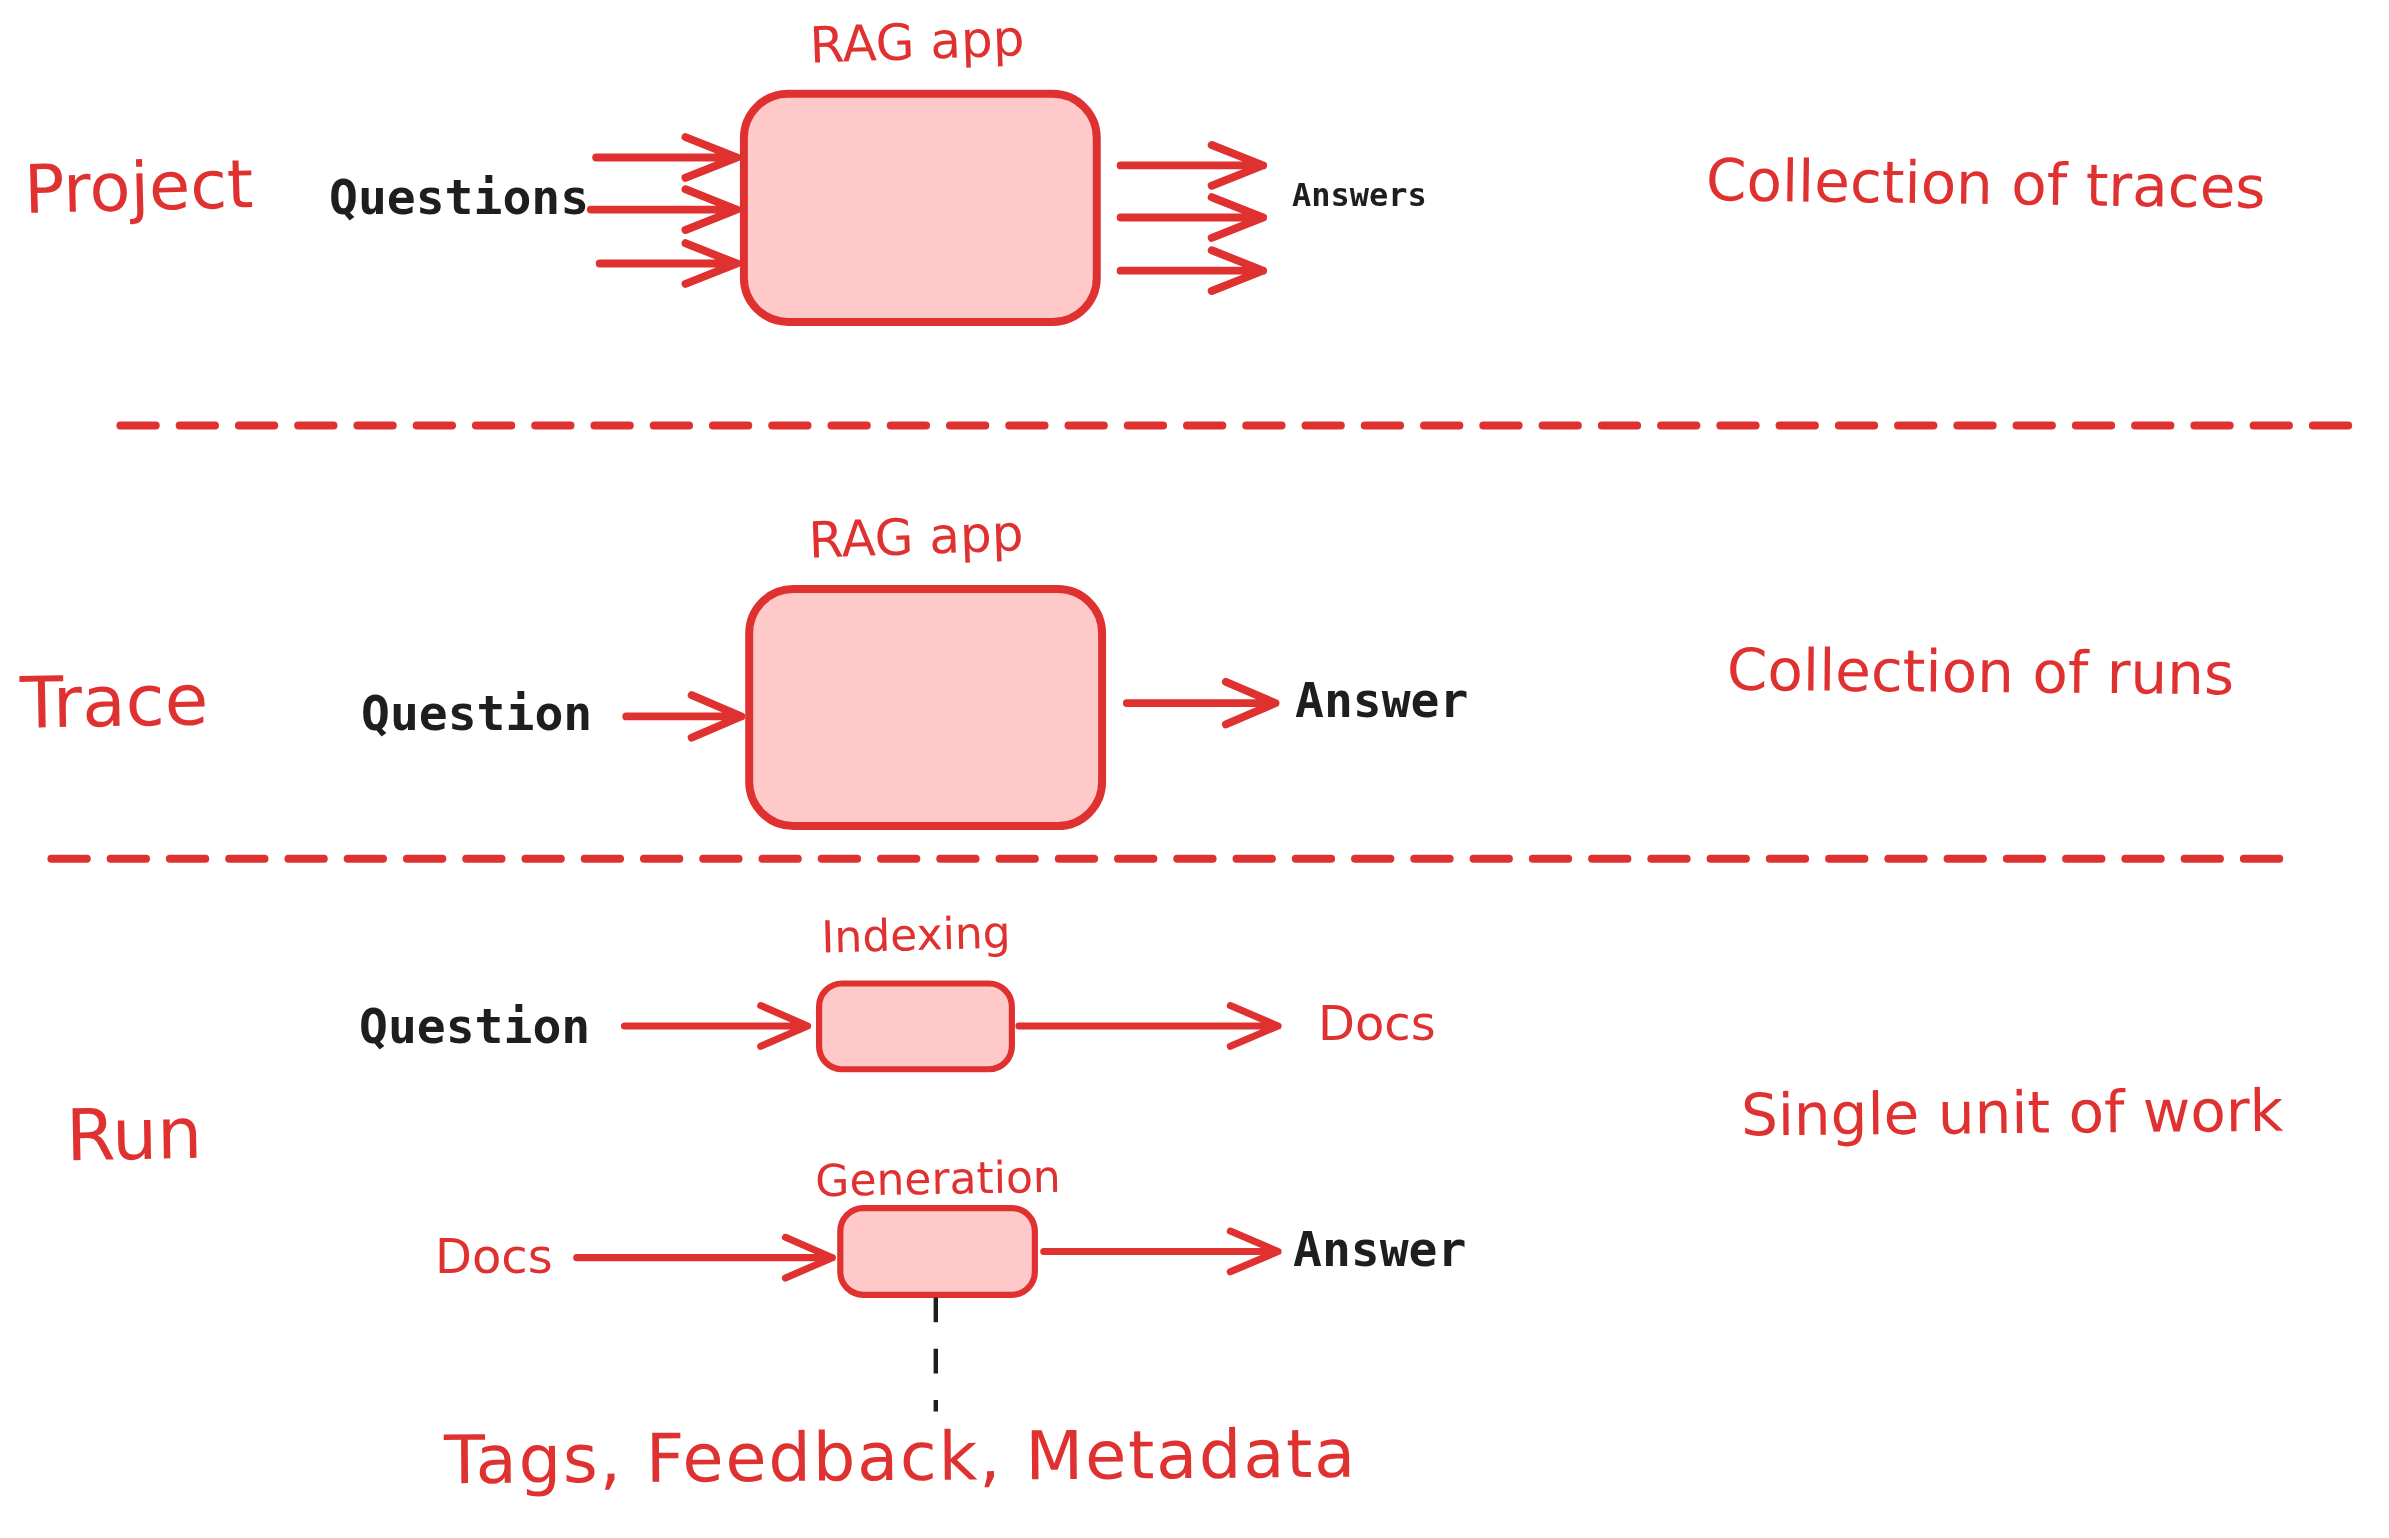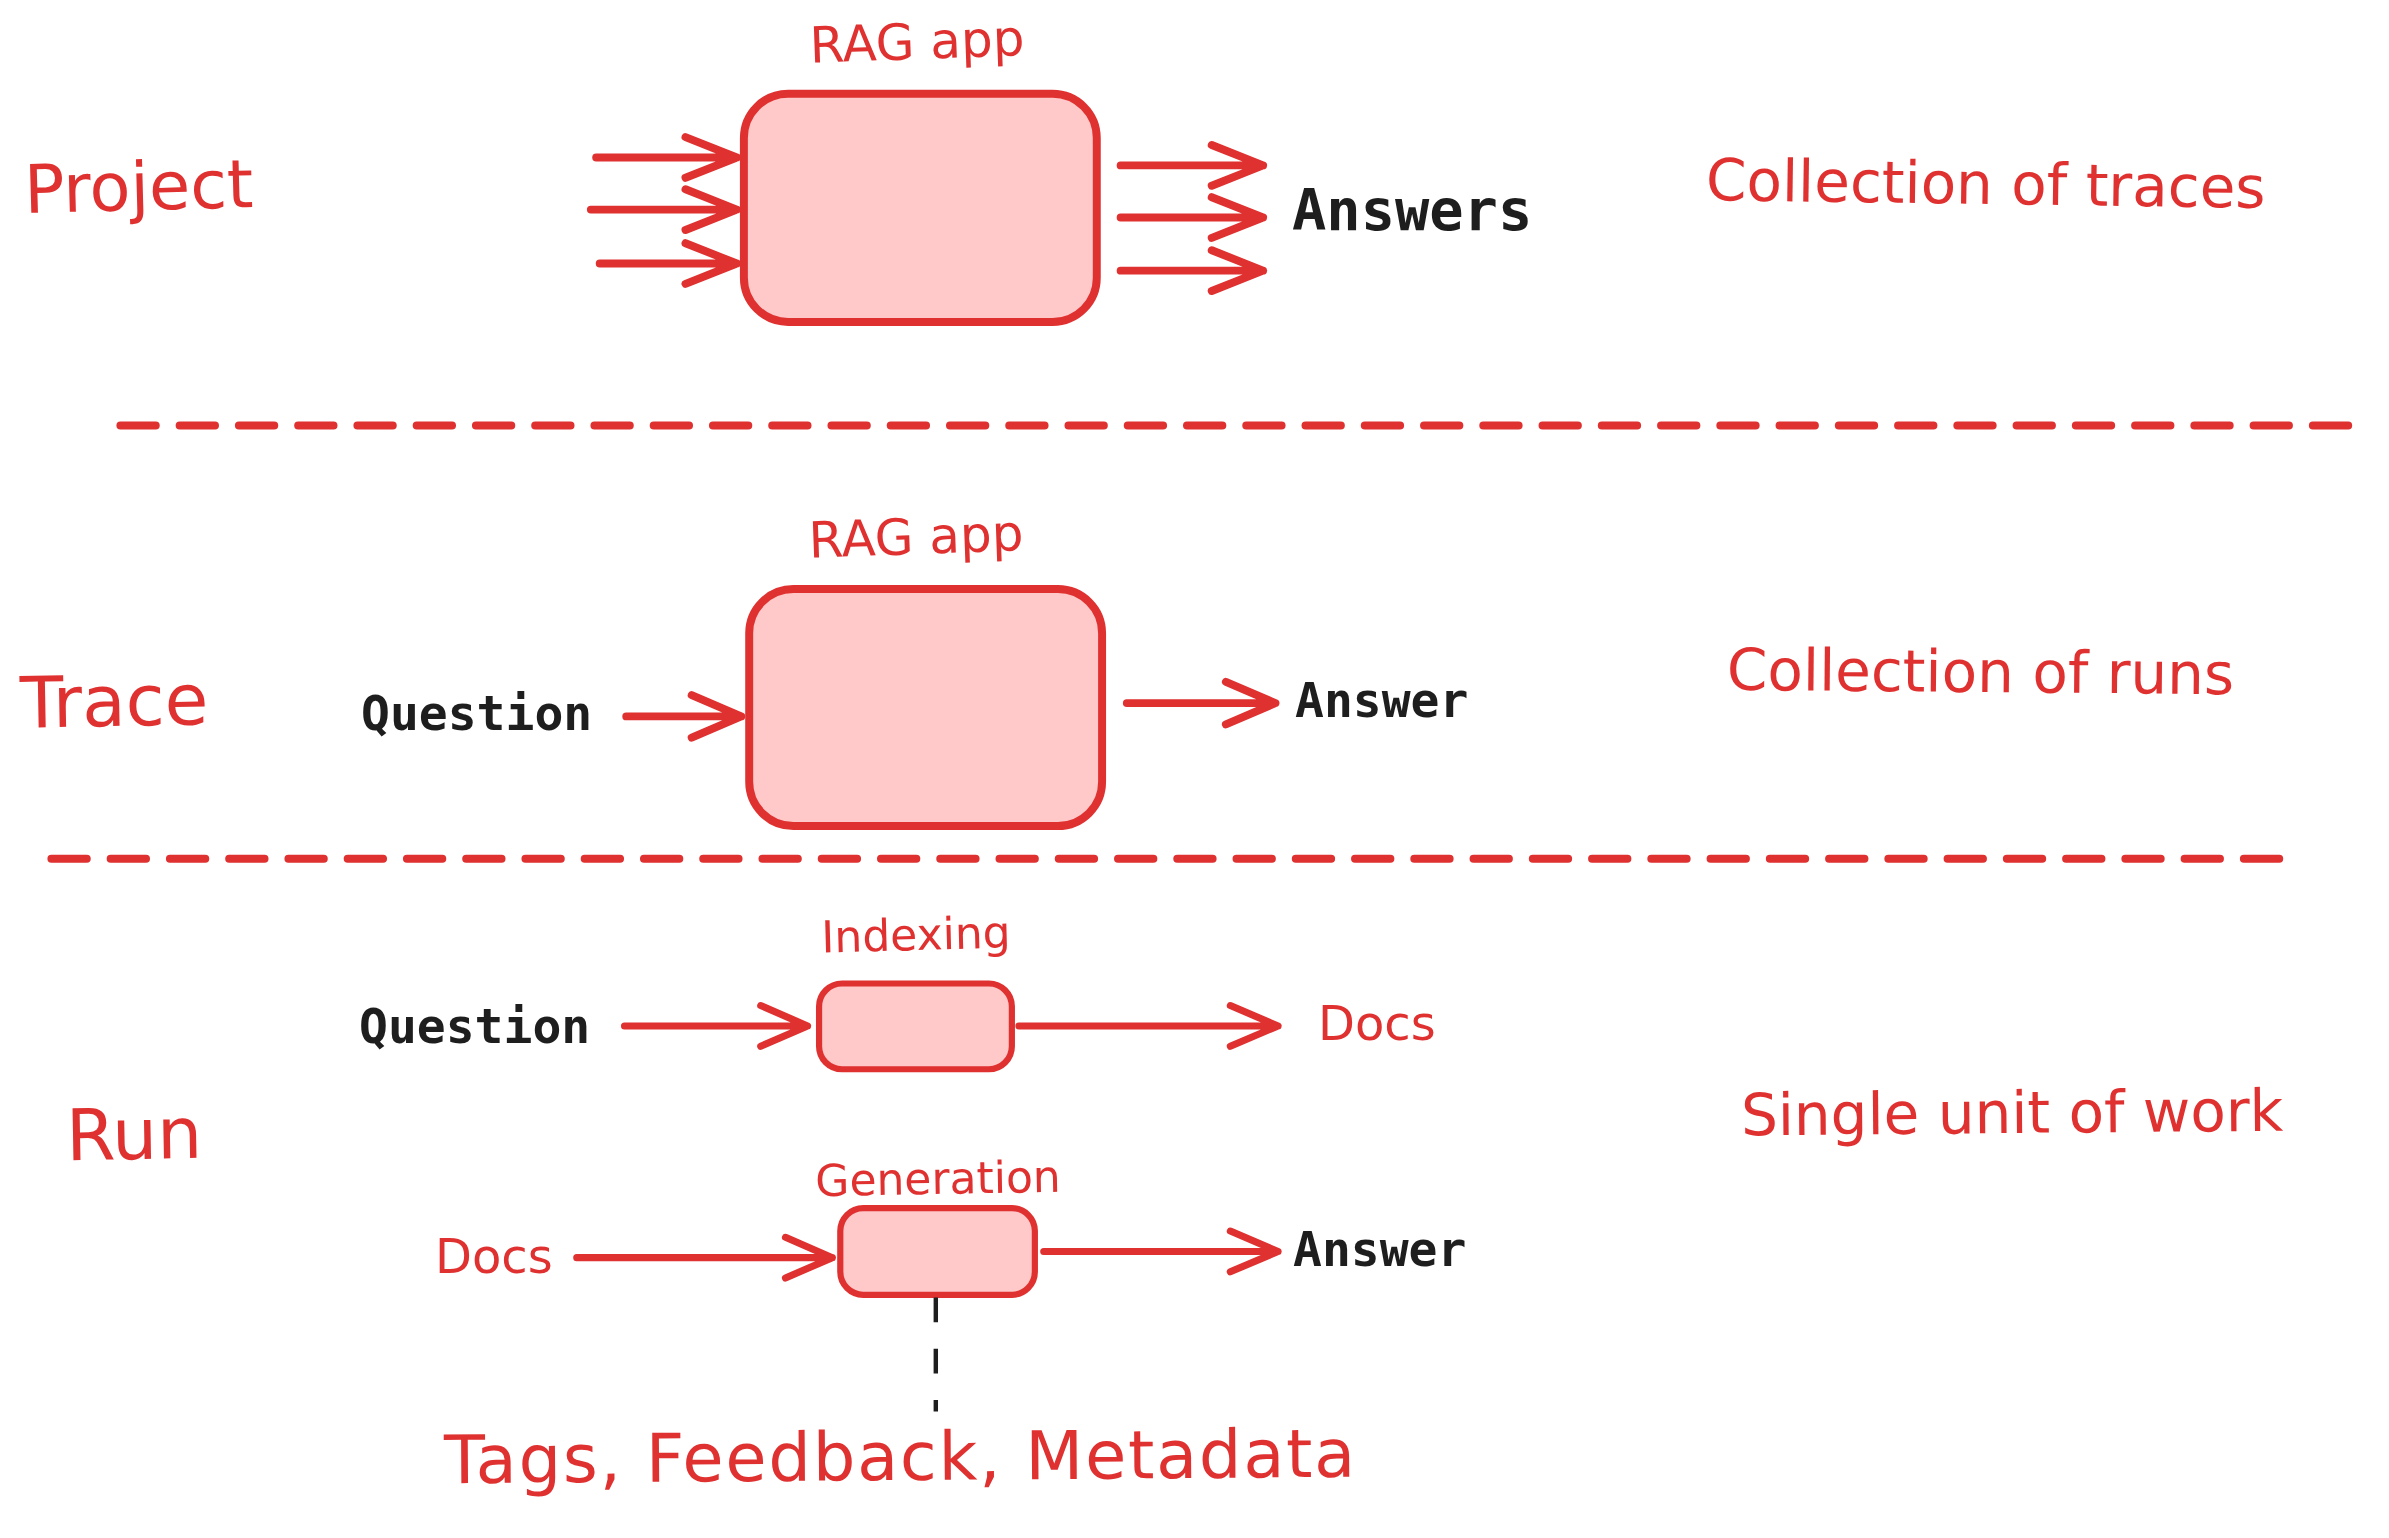--- a/index.html
+++ b/index.html
@@ -57,22 +57,23 @@
     <path class="arrow small" d="M1152 1160 L1445 1160 M1391 1137 L1445 1160 L1391 1183"></path>
 
     <rect class="node small" x="950" y="1366" width="220" height="98" rx="26"></rect>
     <path class="arrow small" d="M652 1422 L941 1422 M888 1399 L941 1422 L888 1445"></path>
     <path class="arrow small" d="M1180 1415 L1445 1415 M1391 1392 L1445 1415 L1391 1438"></path>
 
     <line class="meta-connector" x1="1058" y1="1467" x2="1058" y2="1596"></line>
   </svg>
 
   <div class="label red-hand" style="left:24px;top:147px;font-size:67px;transform:rotate(-1.5deg);">Project</div>
+  <div class="label black-mono" style="left:329px;top:169px;font-size:48px;">Questions</div>
   <div class="label red-hand centered" style="left:917px;top:11.5px;font-size:50px;transform:translateX(-50%) rotate(-2deg);">RAG app</div>
-  <div class="label black-mono" style="left:1292px;top:176px;font-size:57px;">Answers</div>
+  <div class="label black-mono" style="left:1292px;top:176px;font-size:32px;">Answers</div>
   <div class="label red-hand" style="left:1706px;top:150px;font-size:58px;transform:rotate(0.8deg);">Collection of traces</div>
 
   <div class="label red-hand" style="left:19.5px;top:659px;font-size:71px;transform:rotate(-1deg);">Trace</div>
   <div class="label black-mono" style="left:361px;top:685px;font-size:48px;">Question</div>
   <div class="label red-hand centered" style="left:916px;top:507px;font-size:50px;transform:translateX(-50%) rotate(-2deg);">RAG app</div>
   <div class="label black-mono" style="left:1295px;top:672px;font-size:48px;">Answer</div>
   <div class="label red-hand" style="left:1727px;top:638px;font-size:58px;transform:rotate(0.5deg);">Collection of runs</div>
 
   <div class="label red-hand" style="left:66px;top:1092px;font-size:71px;transform:rotate(-1deg);">Run</div>
 

